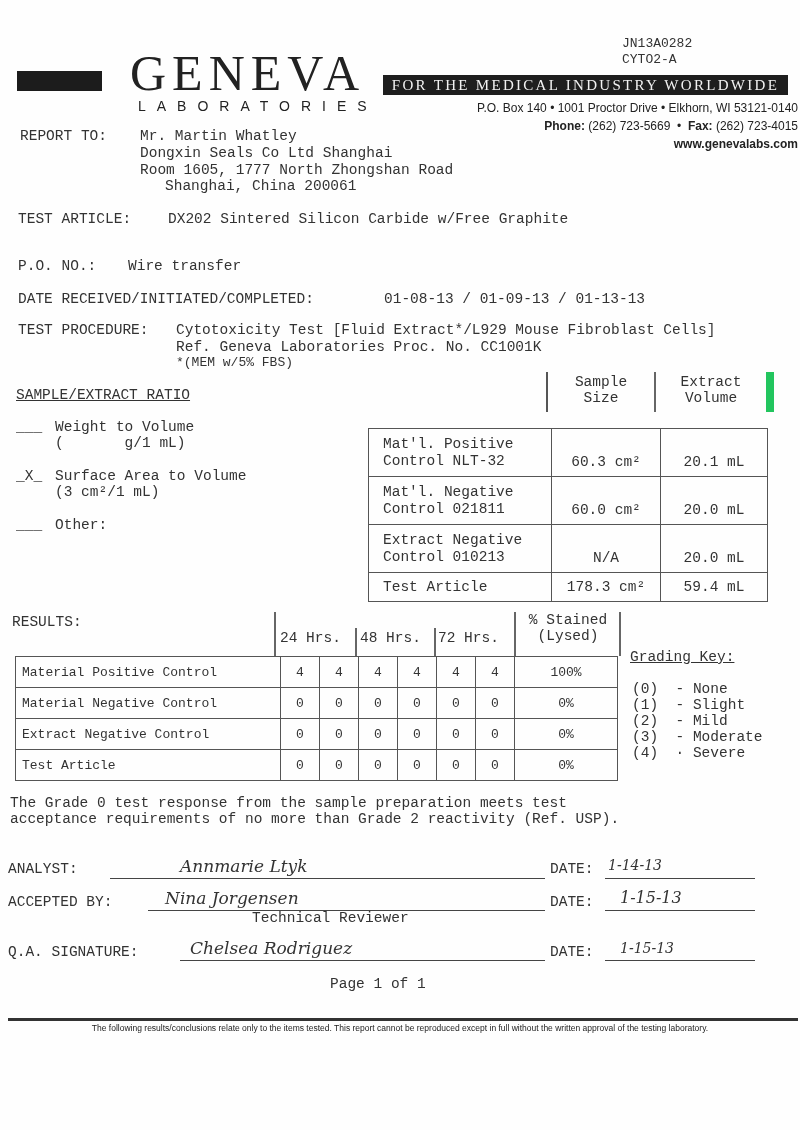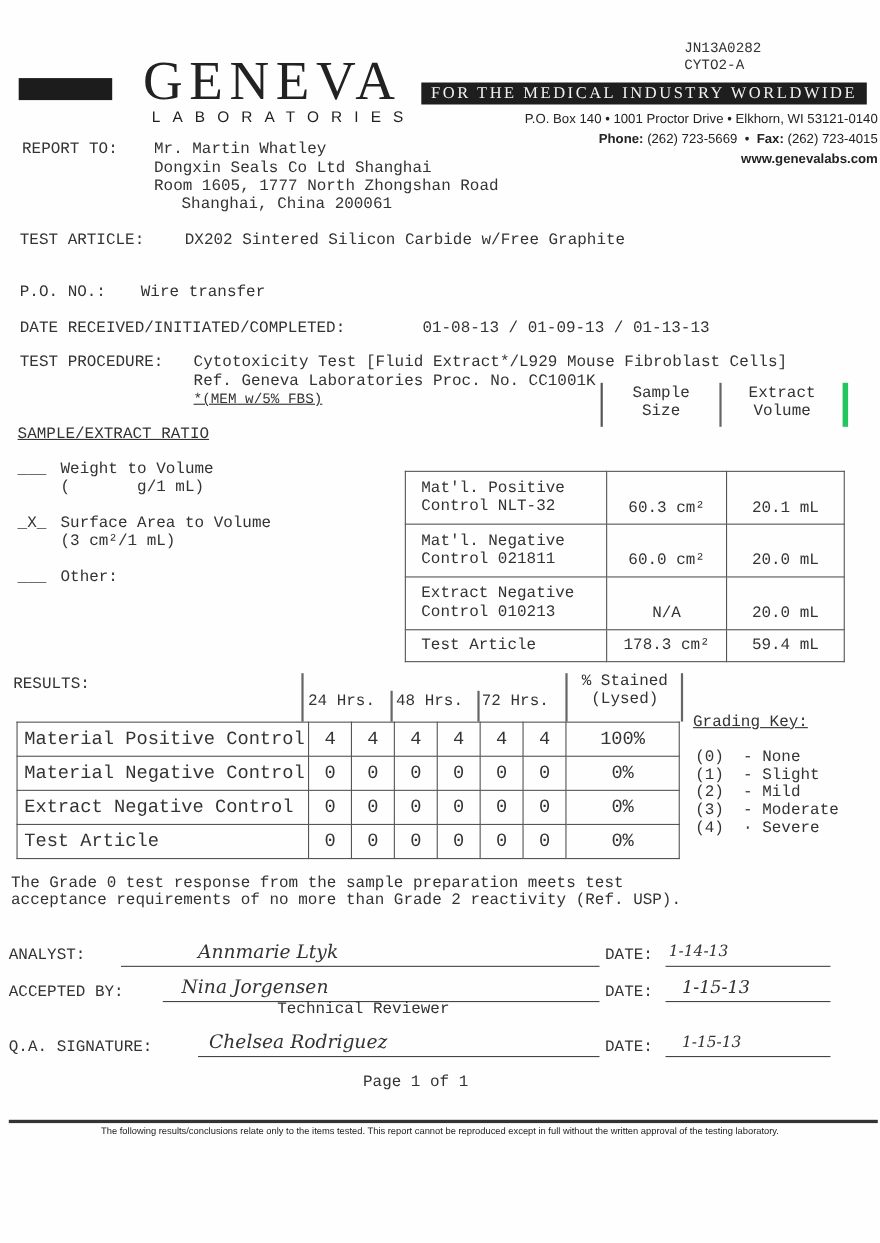--- a/index.html
+++ b/index.html
@@ -14,24 +14,24 @@
   .addr { right:2px; font-family:"Liberation Sans", "DejaVu Sans", sans-serif; font-size:12px; color:#222; text-align:right; white-space:nowrap; }
   .addr b { font-weight:bold; }
   .under { text-decoration:underline; }
   table { border-collapse:collapse; }
   .t1 { left:368px; top:428px; }
   .t1 td { border:1.5px solid #555; font-family:"Liberation Mono", monospace; font-size:14.5px; color:#333; padding:0 8px; height:47px; vertical-align:middle; }
   .t1 td.name { width:160px; padding-left:14px; line-height:17px; }
   .t1 td.val { width:92px; text-align:center; vertical-align:bottom; padding-bottom:6px; height:41px;}
   .t1 td.ext { width:90px; text-align:center; vertical-align:bottom; padding-bottom:6px; height:41px;}
   .t1 tr.last td { height:28px; vertical-align:middle; padding-bottom:0; }
-  .t1-head { left:546px; top:348px; width:218px; height:40px; border-left:2px solid #555; border-right:5px solid #22c55e; }
+  .t1-head { left:546px; top:372px; width:218px; height:40px; border-left:2px solid #555; border-right:8px solid #22c55e; }
   .t1-head .c { position:absolute; text-align:center; font-size:14.5px; line-height:16px; color:#333; font-family:"Liberation Mono", monospace; white-space:pre; }
   .t2 { left:15px; top:656px; }
-  .t2 td { border:1.5px solid #555; font-family:"Liberation Mono", monospace; font-size:17px; color:#333; height:30px; padding:0; text-align:center; }
+  .t2 td { border:1.5px solid #555; font-family:"Liberation Mono", monospace; font-size:13px; color:#333; height:30px; padding:0; text-align:center; }
   .t2 td.name { width:258px; text-align:left; padding-left:6px; }
   .t2 td.g { width:38px; }
   .t2 td.p { width:102px; }
   .t2-head { left:274px; top:612px; height:44px; }
   .t2-head .h { position:absolute; top:18px; font-size:14.5px; color:#333; font-family:"Liberation Mono", monospace; white-space:pre; }
   .vl { position:absolute; width:1.5px; background:#666; }
   .sigline { height:1px; background:#444; }
   .sig { font-family:"DejaVu Serif", serif; font-style:italic; color:#333; font-size:17px; white-space:nowrap; }
   .footer-line { left:8px; top:1018px; width:790px; height:3px; background:#333; }
   .footer-text { left:0; width:800px; top:1023px; text-align:center; font-family:"Liberation Sans", sans-serif; font-size:8.5px; color:#222; }
@@ -62,21 +62,21 @@
 
 <div class="abs mono" style="left:18px; top:258px;">P.O. NO.:</div>
 <div class="abs mono" style="left:128px; top:258px;">Wire transfer</div>
 
 <div class="abs mono" style="left:18px; top:291px;">DATE RECEIVED/INITIATED/COMPLETED:</div>
 <div class="abs mono" style="left:384px; top:291px;">01-08-13 / 01-09-13 / 01-13-13</div>
 
 <div class="abs mono" style="left:18px; top:322px;">TEST PROCEDURE:</div>
 <div class="abs mono" style="left:176px; top:322px;">Cytotoxicity Test [Fluid Extract*/L929 Mouse Fibroblast Cells]</div>
 <div class="abs mono" style="left:176px; top:339px;text-align:center;">Ref. Geneva Laboratories Proc. No. CC1001K</div>
-<div class="abs mono" style="left:176px; top:355px; font-size:13px;text-decoration:underline;">*(MEM w/5% FBS)</div>
+<div class="abs mono" style="left:176px; top:355px; font-size:13px;">*(MEM w/5% FBS)</div>
 
 <div class="abs mono under" style="left:16px; top:387px;">SAMPLE/EXTRACT RATIO</div>
 <div class="abs mono" style="left:16px; top:419px;">___</div>
 <div class="abs mono" style="left:55px; top:419px;">Weight to Volume</div>
 <div class="abs mono" style="left:55px; top:435px;">(       g/1 mL)</div>
 <div class="abs mono" style="left:16px; top:468px;">_X_</div>
 <div class="abs mono" style="left:55px; top:468px;">Surface Area to Volume</div>
 <div class="abs mono" style="left:55px; top:484px;">(3 cm²/1 mL)</div>
 <div class="abs mono" style="left:16px; top:517px;">___</div>
 <div class="abs mono" style="left:55px; top:517px;">Other:</div>

